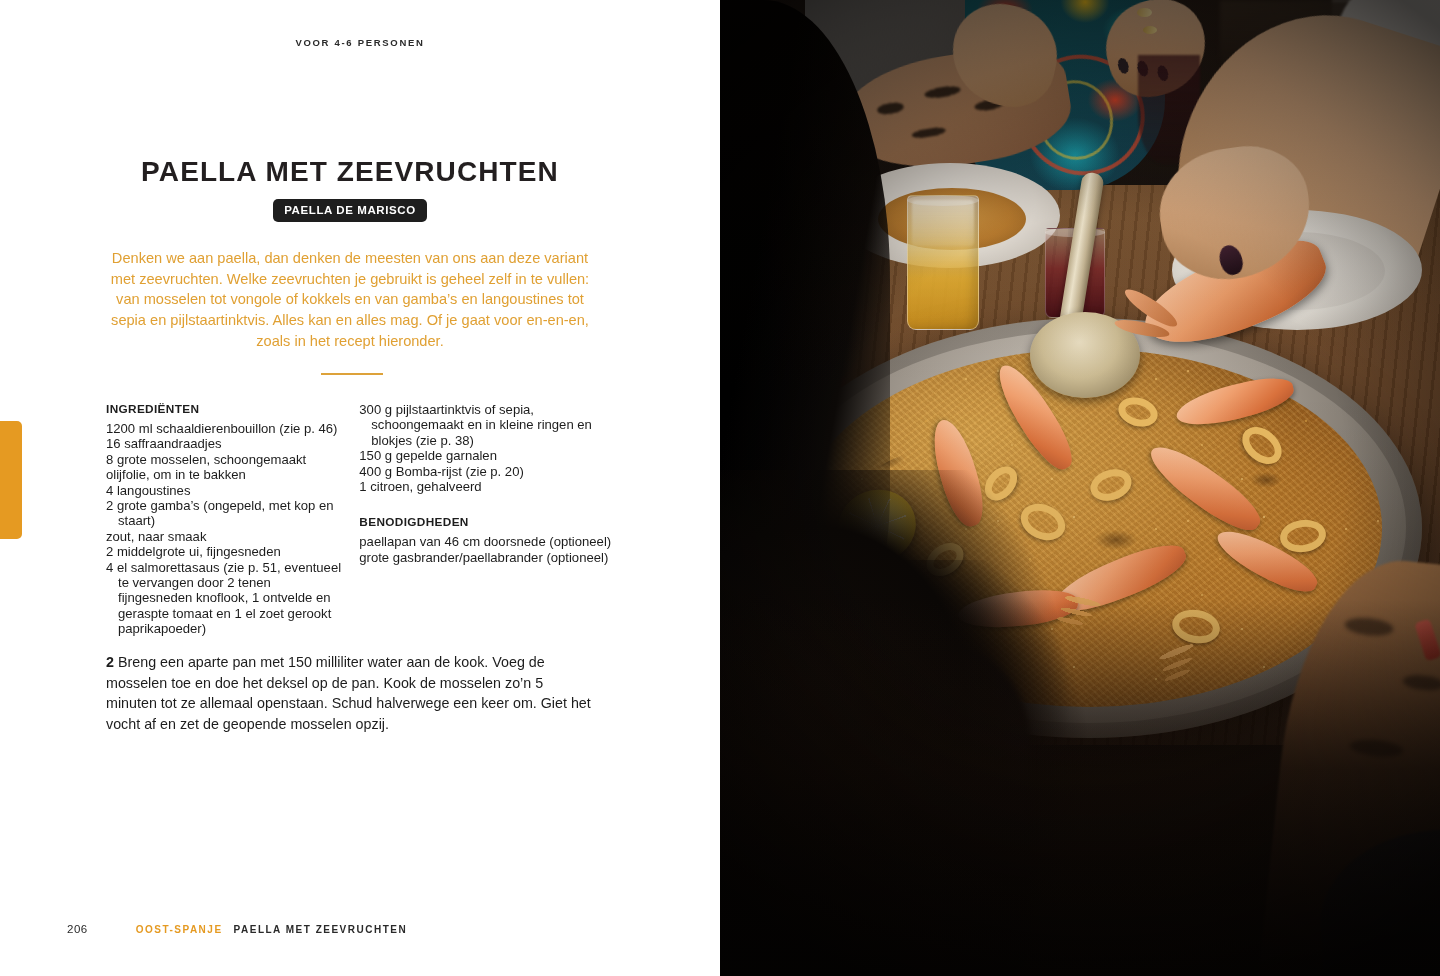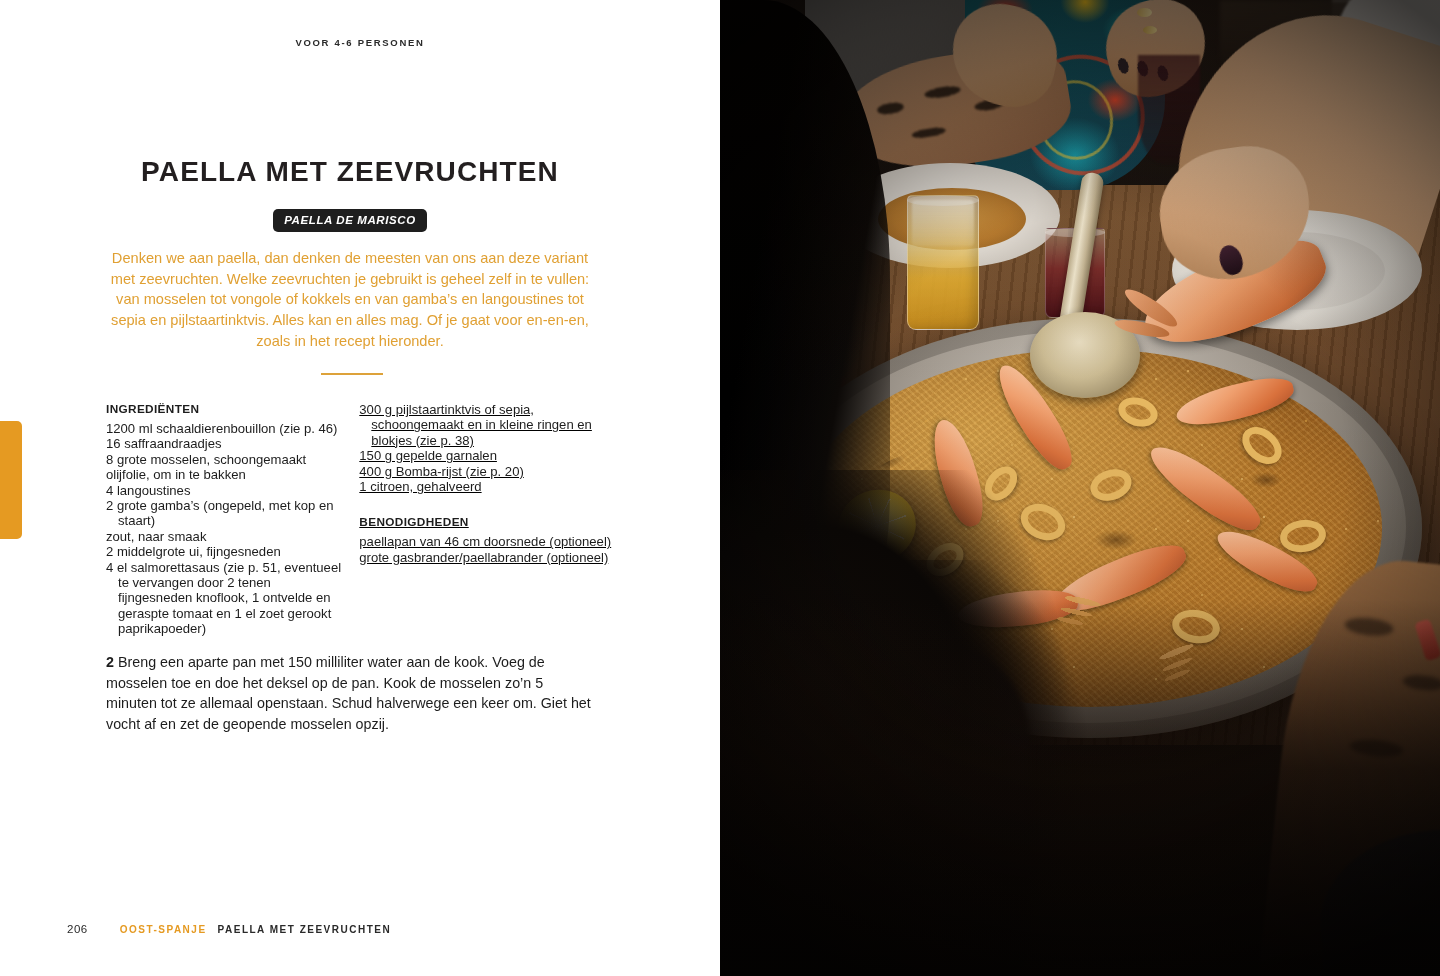--- a/index.html
+++ b/index.html
@@ -20,41 +20,41 @@
     position:absolute; left:0; top:37px; width:720px; text-align:center;
     font-size:9.5px; font-weight:700; letter-spacing:1.7px; color:#2a2a2a;
     text-transform:uppercase;
   }
 
   .recipe-title {
     position:absolute; left:0; top:156px; width:700px; text-align:center;
     font-size:28px; font-weight:700; letter-spacing:1.1px; color:#231f20;
   }
 
-  .badge-wrap { position:absolute; left:0; top:209px; width:700px; text-align:center;font-style:italic; }
+  .badge-wrap { position:absolute; left:0; top:199px; width:700px; text-align:center; }
   .badge {
     display:inline-block; background:#1e1e1e; color:#fff;
     font-size:11.5px; font-weight:700; letter-spacing:0.6px;
     padding:5px 11px 6px; border-radius:5px;
   }
 
   .intro {
     position:absolute; left:100px; top:248px; width:500px; text-align:center;
     font-size:14.6px; line-height:20.7px; color:#e0a033;
   }
 
   .divider {
     position:absolute; left:321px; top:373px; width:62px; height:2px;
     background:#dda23a;
   }
 
   .ing-wrap { position:absolute; left:106px; top:402px; width:510px; }
   .cols { display:flex; gap:16px; }
   .col-l { width:245px; }
-  .col-r { width:265px;text-decoration:underline; }
+  .col-r { width:265px; }
 
   .sec-head {
     font-size:11.8px; font-weight:700; letter-spacing:0.35px; color:#1d1d1d;
     margin-bottom:5px;
   }
   .sec-head.second { margin-top:21px; }
 
   .ing-list { list-style:none; }
   .ing-list li {
     font-size:13.1px; line-height:15.4px; color:#1d1d1d;
@@ -64,21 +64,21 @@
   .steps { position:absolute; left:106px; top:652px; width:490px; }
   .step { font-size:14.3px; line-height:20.6px; color:#1d1d1d; margin-bottom:20px; }
   .step .num { font-weight:700; }
 
   .continued {
     position:absolute; left:106px; top:858px; width:520px;
     font-size:13.3px; font-style:italic; color:#e0a033;
   }
 
   .footer { position:absolute; left:67px; top:923px; display:flex; align-items:baseline; gap:0; }
-  .pg-num { font-size:11.5px; color:#2a2a2a; letter-spacing:0.5px; margin-right:32px; }
+  .pg-num { font-size:11.5px; color:#2a2a2a; letter-spacing:0.5px; margin-right:48px; }
   .region {
     font-size:10px; font-weight:700; letter-spacing:1.5px; color:#e59a22;
     text-transform:uppercase; margin-right:11px;
   }
   .foot-title {
     font-size:10px; font-weight:700; letter-spacing:1.5px; color:#2a2a2a;
     text-transform:uppercase;
   }
 
   

